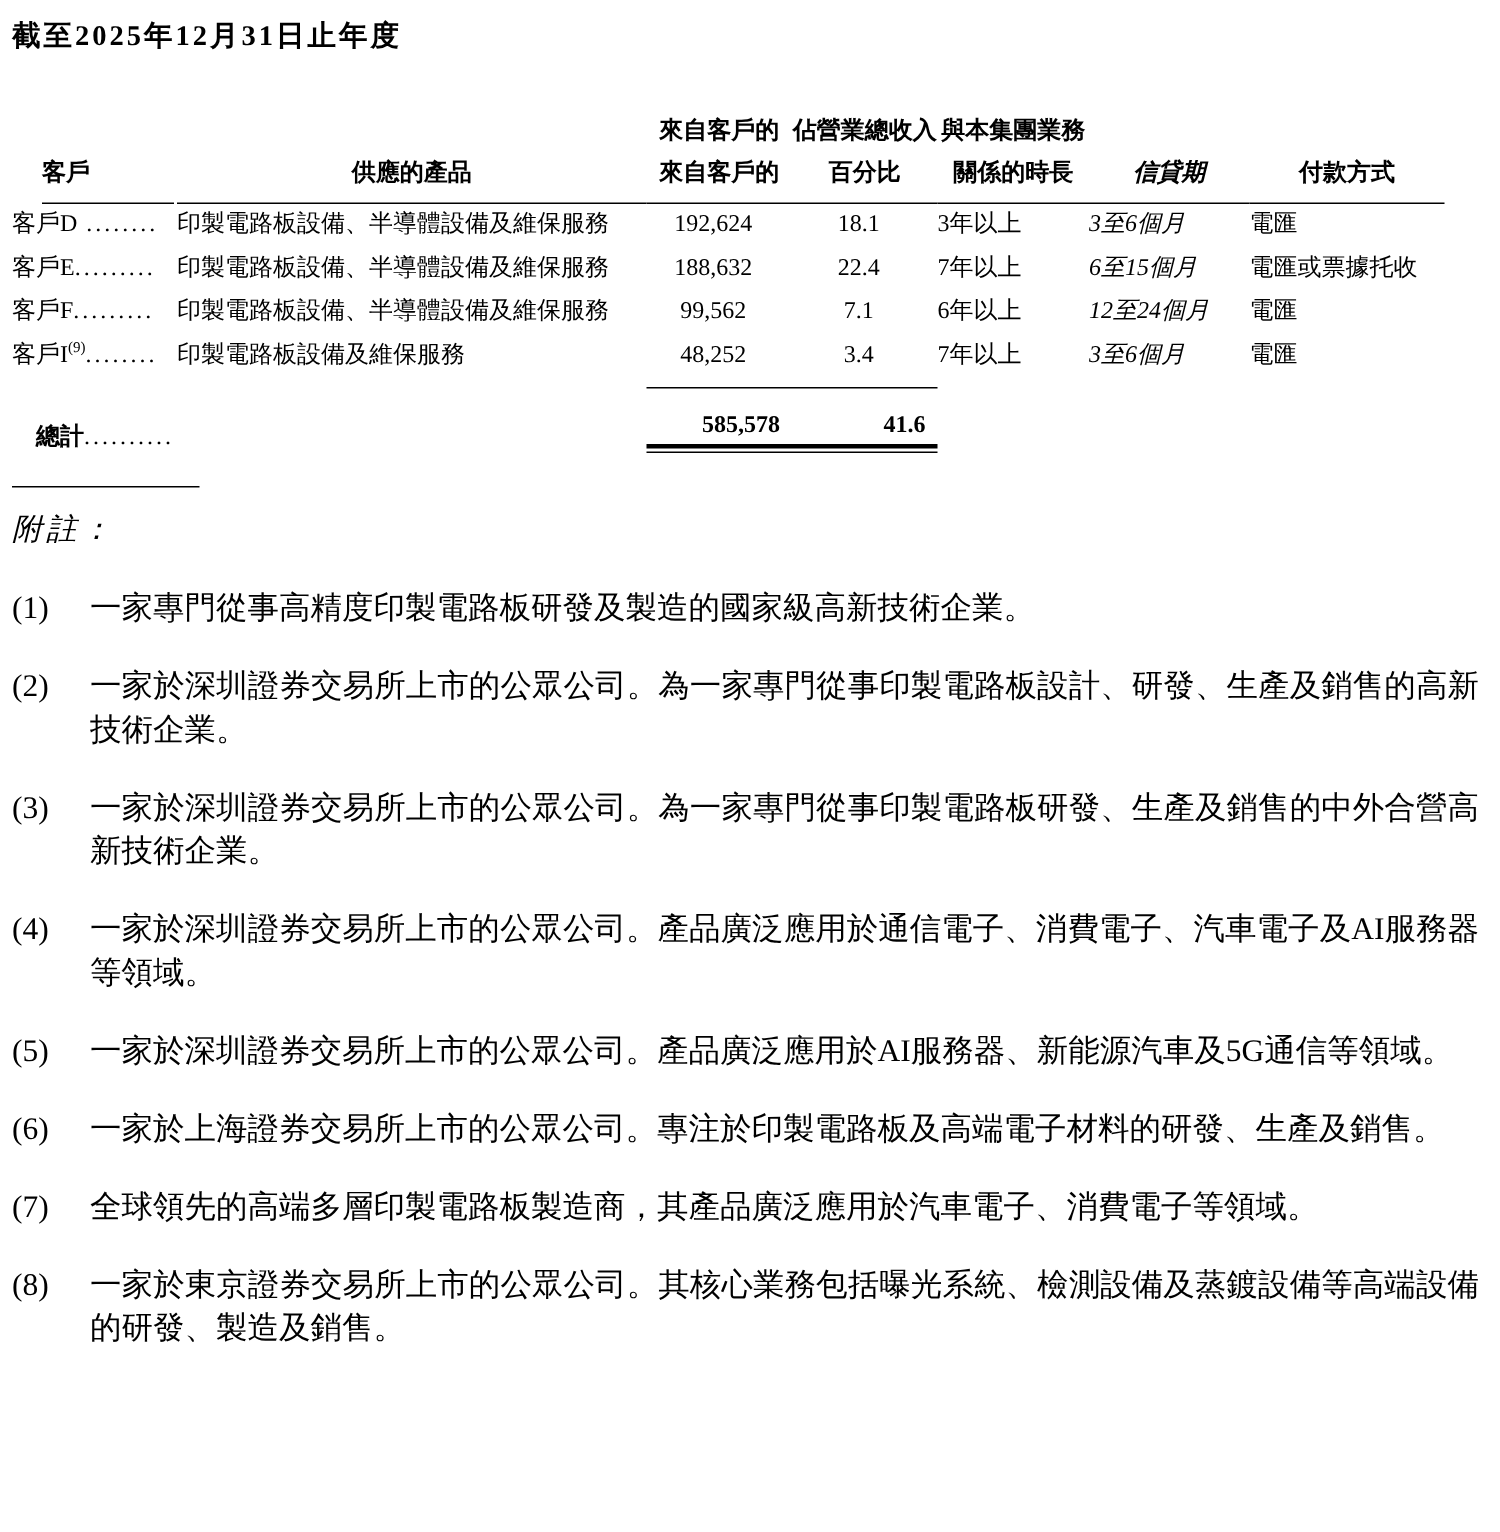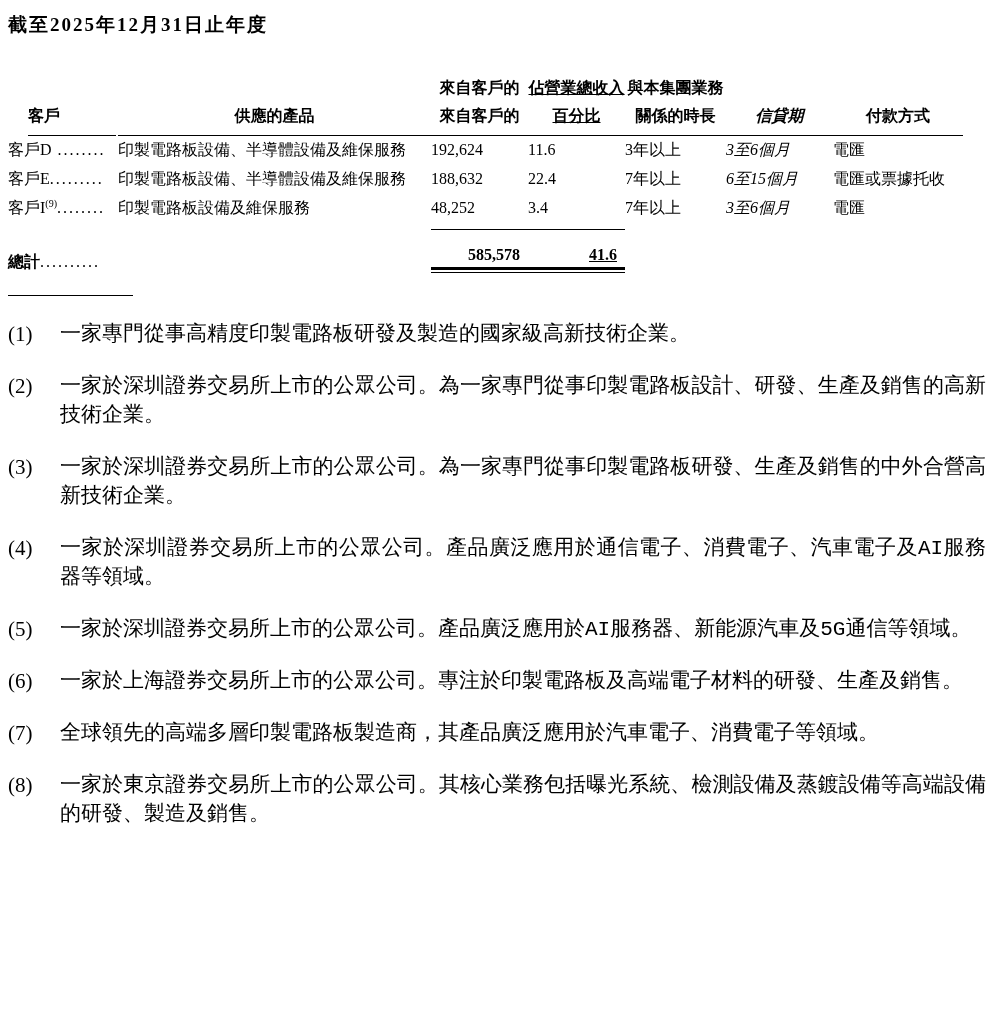--- a/index.html
+++ b/index.html
@@ -29,21 +29,21 @@
     width: 955px;
     font-size: 16px;
   }
   table.cust-table th, table.cust-table td {
     box-sizing: border-box;
     padding: 0;
     vertical-align: bottom;
     font-weight: normal;
   }
   .pl22 { padding-left: 22px; }
-  .pl25 { padding-left: 25px; text-decoration: underline; }
+  .pl25 { padding-left: 25px; }
   .pl21 { padding-left: 21px; }
   .pl18 { padding-left: 18px; font-style: italic; }
   .pl23 { padding-left: 23px; }
 
   tr.hdr th { height: 68px; font-weight: bold; line-height: 28px; }
   .uline {
     border-bottom: 1.5px solid #000;
     padding-bottom: 5px;
     text-align: center;
   }
@@ -55,29 +55,29 @@
     font-style: italic;
     text-align: center;
     line-height: 27px;
     font-size: 15.5px;
   }
 
   tr.datarow td { height: 29px; line-height: 24px; padding-bottom: 3px; }
   td.cust { white-space: nowrap; }
   td.cust sup { font-size: 10px; line-height: 0; }
   .dots { letter-spacing: 2px; }
-  td.num { text-align: left; }
+  td.num { text-align: center; }
   td.num .numpad { display: inline-block; padding-right: 8px; }
   td.plain { white-space: nowrap; }
 
   tr.ruler td { height: 12px; vertical-align: top; }
   tr.ruler .sumline { border-top: 1.5px solid #000; margin-top: 6px; }
 
   tr.totalrow td { height: 38px; vertical-align: bottom; }
-  .b { font-weight: bold; }
+  .b { font-weight: bold; margin-left: 16px; }
   .dbl { border-bottom: 1.5px solid #000; padding-bottom: 2px; }
   .dblin {
     border-bottom: 3.5px solid #000;
     padding: 0 8px 3px 0;
     text-align: right;
     font-weight: bold;
   }
 
   .sep {
     width: 125px;
@@ -94,21 +94,21 @@
 
   .notes { margin-top: 24px; }
   .note {
     display: flex;
     font-size: 21px;
     line-height: 29px;
     margin-bottom: 23px;
     text-align: justify;
   }
   .note-num { width: 52px; flex: none; }
-  .note-text { flex: 1; font-family: Liberation Mono, monospace; }
+  .note-text { flex: 1; }
 </style>
 </head>
 <body>
 
 <div class="content">
 
   <div class="title">截至2025年12月31日止年度</div>
 
   <table class="cust-table">
     <colgroup>
@@ -152,33 +152,42 @@
         <th class="pl23">
           <div class="uline"><span>付款方式</span></div>
         </th>
       </tr>
     </thead>
     <tbody>
       <tr class="datarow">
         <td class="cust"><span>客戶D</span><sup></sup><span class="dots"> ........</span></td>
         <td class="plain">印製電路板設備、半導體設備及維保服務</td>
         <td class="num pl22"><span class="numpad">192,624</span></td>
-        <td class="num pl25"><span class="numpad">11.6</span></td>
+        <td class="num pl25"><span class="numpad">18.1</span></td>
         <td class="plain pl21">3年以上</td>
         <td class="plain pl18">3至6個月</td>
         <td class="plain pl23">電匯</td>
       </tr>
       <tr class="datarow">
         <td class="cust"><span>客戶E</span><sup></sup><span class="dots">.........</span></td>
         <td class="plain">印製電路板設備、半導體設備及維保服務</td>
         <td class="num pl22"><span class="numpad">188,632</span></td>
         <td class="num pl25"><span class="numpad">22.4</span></td>
         <td class="plain pl21">7年以上</td>
         <td class="plain pl18">6至15個月</td>
         <td class="plain pl23">電匯或票據托收</td>
+      </tr>
+      <tr class="datarow">
+        <td class="cust"><span>客戶F</span><sup></sup><span class="dots">.........</span></td>
+        <td class="plain">印製電路板設備、半導體設備及維保服務</td>
+        <td class="num pl22"><span class="numpad">99,562</span></td>
+        <td class="num pl25"><span class="numpad">7.1</span></td>
+        <td class="plain pl21">6年以上</td>
+        <td class="plain pl18">12至24個月</td>
+        <td class="plain pl23">電匯</td>
       </tr>
       <tr class="datarow">
         <td class="cust"><span>客戶I</span><sup>(9)</sup><span class="dots">........</span></td>
         <td class="plain">印製電路板設備及維保服務</td>
         <td class="num pl22"><span class="numpad">48,252</span></td>
         <td class="num pl25"><span class="numpad">3.4</span></td>
         <td class="plain pl21">7年以上</td>
         <td class="plain pl18">3至6個月</td>
         <td class="plain pl23">電匯</td>
       </tr>
@@ -209,20 +218,21 @@
             </div>
         </td>
         <td></td>
           <td></td>
           <td></td>
       </tr>
     </tbody>
   </table>
 
   <div class="sep"></div>
+  <div class="notes-head">附註：</div>
 
   <div class="notes">
     <div class="note">
       <div class="note-num">(1)</div>
       <div class="note-text">一家專門從事高精度印製電路板研發及製造的國家級高新技術企業。</div>
     </div>
     <div class="note">
       <div class="note-num">(2)</div>
       <div class="note-text">一家於深圳證券交易所上市的公眾公司。為一家專門從事印製電路板設計、研發、生產及銷售的高新技術企業。</div>
     </div>

